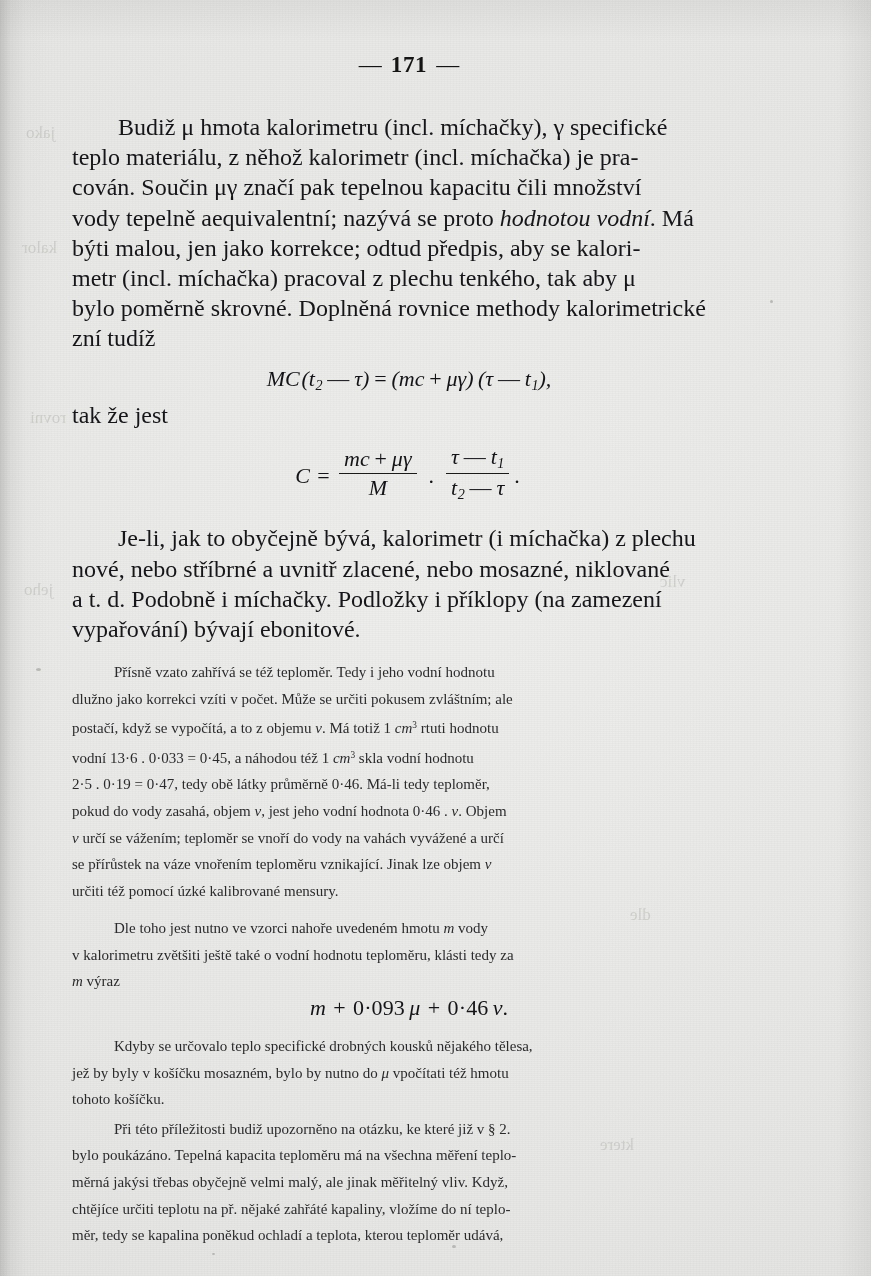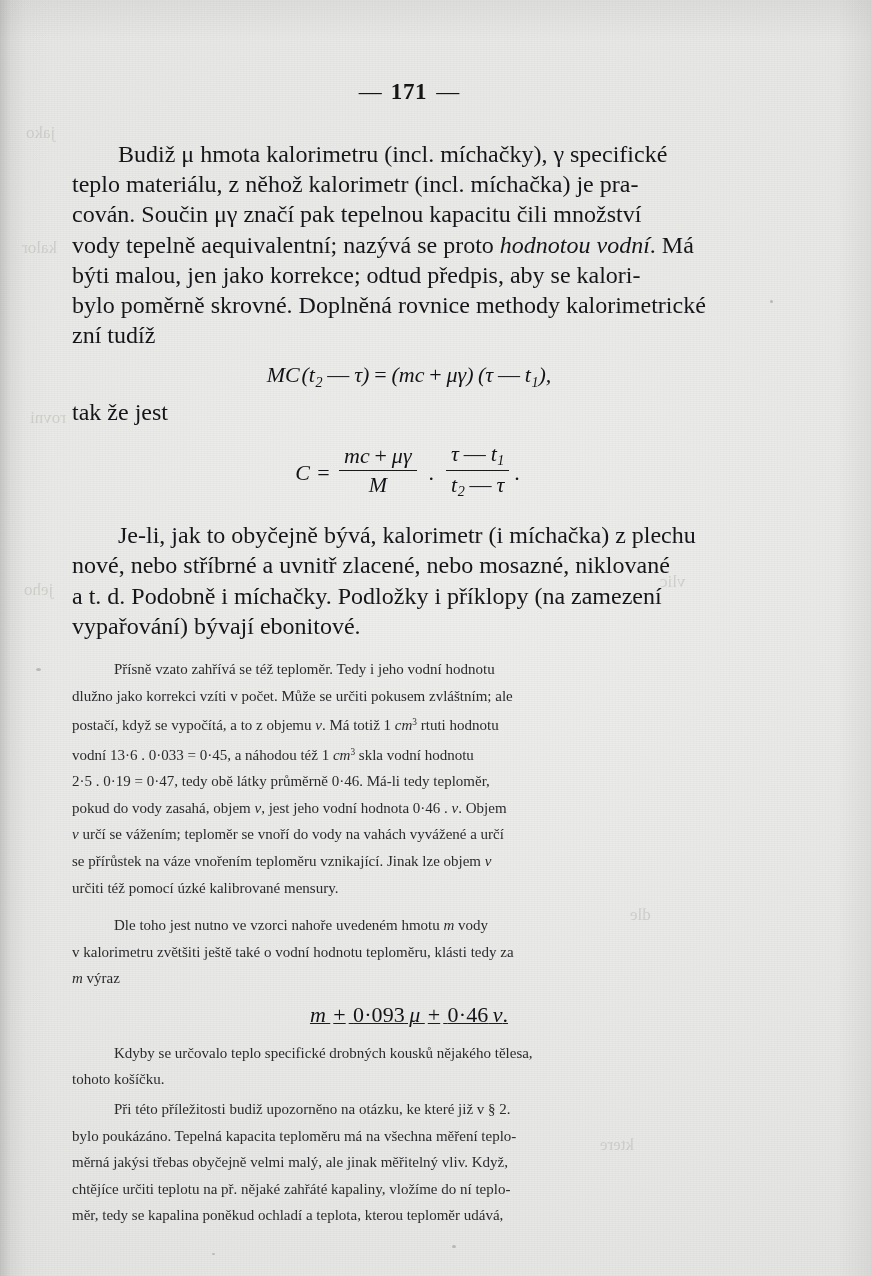--- a/index.html
+++ b/index.html
@@ -59,21 +59,21 @@
     left: 72px;
     top: 0;
     width: 674px;
   }
 
   
   .folio {
     text-align: center;
     font-size: 23px;
     letter-spacing: .6px;
-    padding-top: 79px;
+    padding-top: 52px;
     color: #141414;
     font-weight: 600;
   }
   .folio .rule { letter-spacing: 0; padding: 0 9px; font-weight: 400; }
 
   
   .body-main {
     font-size: 24px;
     line-height: 30.2px;
     text-align: justify;
@@ -169,20 +169,21 @@
     <div class="folio">
       <span class="rule">—</span><span>171</span><span class="rule">—</span>
     </div>
 
     <div class="body-main" style="margin-top:34px;">
       <p class="p-indent">Budiž μ hmota kalorimetru (incl. míchačky), γ specifické</p>
       <p>teplo materiálu, z něhož kalorimetr (incl. míchačka) je pra-</p>
       <p>cován. Součin μγ značí pak tepelnou kapacitu čili množství</p>
       <p>vody tepelně aequivalentní; nazývá se proto <span class="it">hodnotou vodní</span>. Má</p>
       <p>býti malou, jen jako korrekce; odtud předpis, aby se kalori-</p>
+      <p>metr (incl. míchačka) pracoval z plechu tenkého, tak aby μ</p>
       <p>bylo poměrně skrovné. Doplněná rovnice methody kalorimetrické</p>
       <p>zní tudíž</p>
     </div>
 
     <div class="display" style="margin-top:12px;">
       <span class="math" aria-label="MC(t2 - tau) = (mc + mu gamma)(tau - t1),">MC (t<sub class="sm">2</sub> <span class="op">—</span> τ) <span class="op">=</span> (mc <span class="op">+</span> μγ) (τ <span class="op">—</span> t<sub class="sm">1</sub>),</span>
     </div>
 
     <div class="body-main" style="margin-top:6px;">
       <p>tak že jest</p>
@@ -210,26 +211,27 @@
       <p>se přírůstek na váze vnořením teploměru vznikající. Jinak lze objem <span class="it">v</span></p>
       <p>určiti též pomocí úzké kalibrované mensury.</p>
     </div>
 
     <div class="body-small" style="margin-top:11px;">
       <p class="s-indent">Dle toho jest nutno ve vzorci nahoře uvedeném hmotu <span class="it">m</span> vody</p>
       <p>v kalorimetru zvětšiti ještě také o vodní hodnotu teploměru, klásti tedy za</p>
       <p><span class="it">m</span> výraz</p>
     </div>
 
-    <div class="display" style="margin-top:10px;text-decoration:underline;">
+    <div class="display" style="">
       <span class="math" aria-label="m + 0.093 mu + 0.46 v.">m <span class="op">+</span> <span class="dot-num">0·093</span> μ <span class="op">+</span> <span class="dot-num">0·46</span> v<span class="rm">.</span></span>
     </div>
 
     <div class="body-small" style="margin-top:12px;">
       <p class="s-indent">Kdyby se určovalo teplo specifické drobných kousků nějakého tělesa,</p>
+      <p>jež by byly v košíčku mosazném, bylo by nutno do <span class="it">μ</span> vpočítati též hmotu</p>
       <p>tohoto košíčku.</p>
     </div>
 
     <div class="body-small" style="margin-top:3px;">
       <p class="s-indent">Při této příležitosti budiž upozorněno na otázku, ke které již v § 2.</p>
       <p>bylo poukázáno. Tepelná kapacita teploměru má na všechna měření teplo-</p>
       <p>měrná jakýsi třebas obyčejně velmi malý, ale jinak měřitelný vliv. Když,</p>
       <p>chtějíce určiti teplotu na př. nějaké zahřáté kapaliny, vložíme do ní teplo-</p>
       <p>měr, tedy se kapalina poněkud ochladí a teplota, kterou teploměr udává,</p>
 

